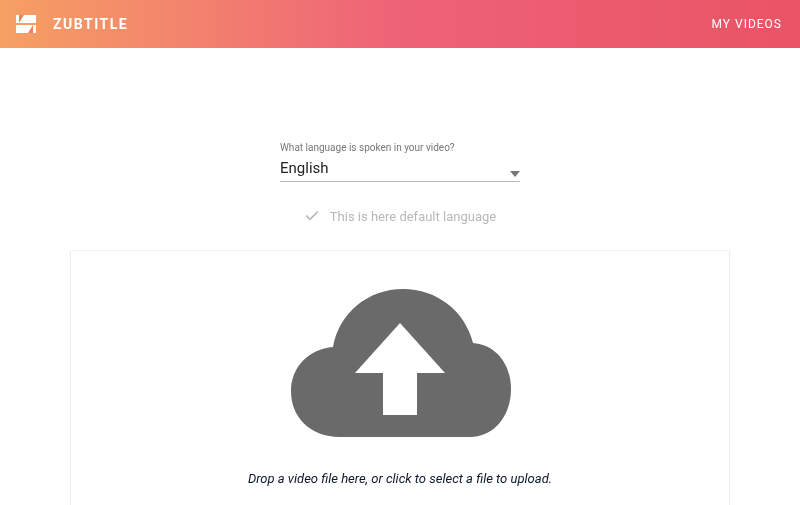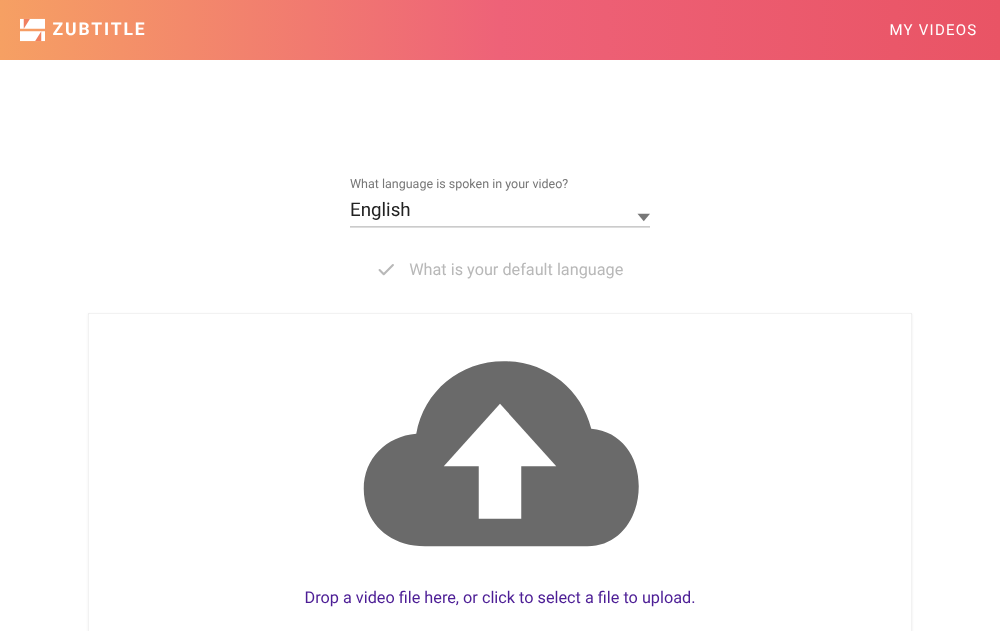--- a/index.html
+++ b/index.html
@@ -6,21 +6,21 @@
   html, body { width: 800px; height: 505px; font-family: -apple-system, BlinkMacSystemFont, "Segoe UI", Roboto, Arial, sans-serif; background: #fff; overflow: hidden; }
   .header {
     width: 100%;
     height: 48px;
     background: linear-gradient(90deg, #f6a063 0%, #ee6278 50%, #e95465 100%);
     display: flex;
     align-items: center;
     justify-content: space-between;
     padding: 0 18px 0 16px;
   }
-  .logo-wrap { display: flex; align-items: center; gap: 6px; }
+  .logo-wrap { display: flex; align-items: center; gap: 17px; }
   .logo-icon { width: 20px; height: 18px; }
   .logo-text { color: #fff; font-weight: 700; letter-spacing: 1.5px; font-size: 14px; }
   .nav-link { color: #fff; font-weight: 400; letter-spacing: 1px; font-size: 12px; cursor: pointer; }
   .content { padding-top: 94px; display: flex; flex-direction: column; align-items: center; }
   .lang-block { width: 240px; }
   .lang-label { font-size: 10px; color: #777; margin-bottom: 6px; }
   .select-row { display: flex; align-items: flex-end; justify-content: space-between; border-bottom: 1px solid #bbb; padding-bottom: 4px; cursor: pointer; }
   .select-value { font-size: 15px; color: #222; }
   .caret { width: 0; height: 0; border-left: 5px solid transparent; border-right: 5px solid transparent; border-top: 6px solid #777; }
   .default-row { display: flex; align-items: center; gap: 10px; margin-top: 26px; justify-content: center; color: #b8b8b8; font-size: 13px; }
@@ -35,21 +35,21 @@
     display: flex;
     flex-direction: column;
     align-items: center;
     justify-content: flex-start;
     padding-top: 18px;
     cursor: pointer;
     box-shadow: 0 1px 2px rgba(0,0,0,0.03);
     border-radius: 2px;
   }
   .cloud-svg { width: 230px; height: 180px; }
-  .drop-text { margin-top: 22px; font-size: 13px; color: #4c1d95; }
+  .drop-text { margin-top: 22px; font-size: 13px; color: #0f172a; font-style: italic; }
 </style>
 </head>
 <body>
 
 <div class="header">
   <div class="logo-wrap">
     <svg class="logo-icon" viewBox="0 0 20 18">
       <rect x="0" y="0" width="20" height="8" fill="#fff"></rect>
       <rect x="0" y="10" width="20" height="8" fill="#fff"></rect>
       <polygon points="3,0 8,0 3,8" fill="#f08060"></polygon>
@@ -66,21 +66,21 @@
     <div class="select-row">
       <span class="select-value">English</span>
       <span class="caret"></span>
     </div>
   </div>
 
   <div class="default-row">
     <svg class="check-svg" viewBox="0 0 24 24">
       <path d="M4 12 L9 17 L20 6" stroke="#b8b8b8" stroke-width="2.5" fill="none" stroke-linecap="round" stroke-linejoin="round"></path>
     </svg>
-    <span>What is your default language</span>
+    <span>This is here default language</span>
   </div>
 
   <div class="dropzone">
     <svg class="cloud-svg" viewBox="0 0 230 180">
       <path fill="#6a6a6a" d="
         M185 168
         H55
         C25 168 6 148 6 122
         C6 98 24 80 48 78
         C54 44 83 20 118 20

